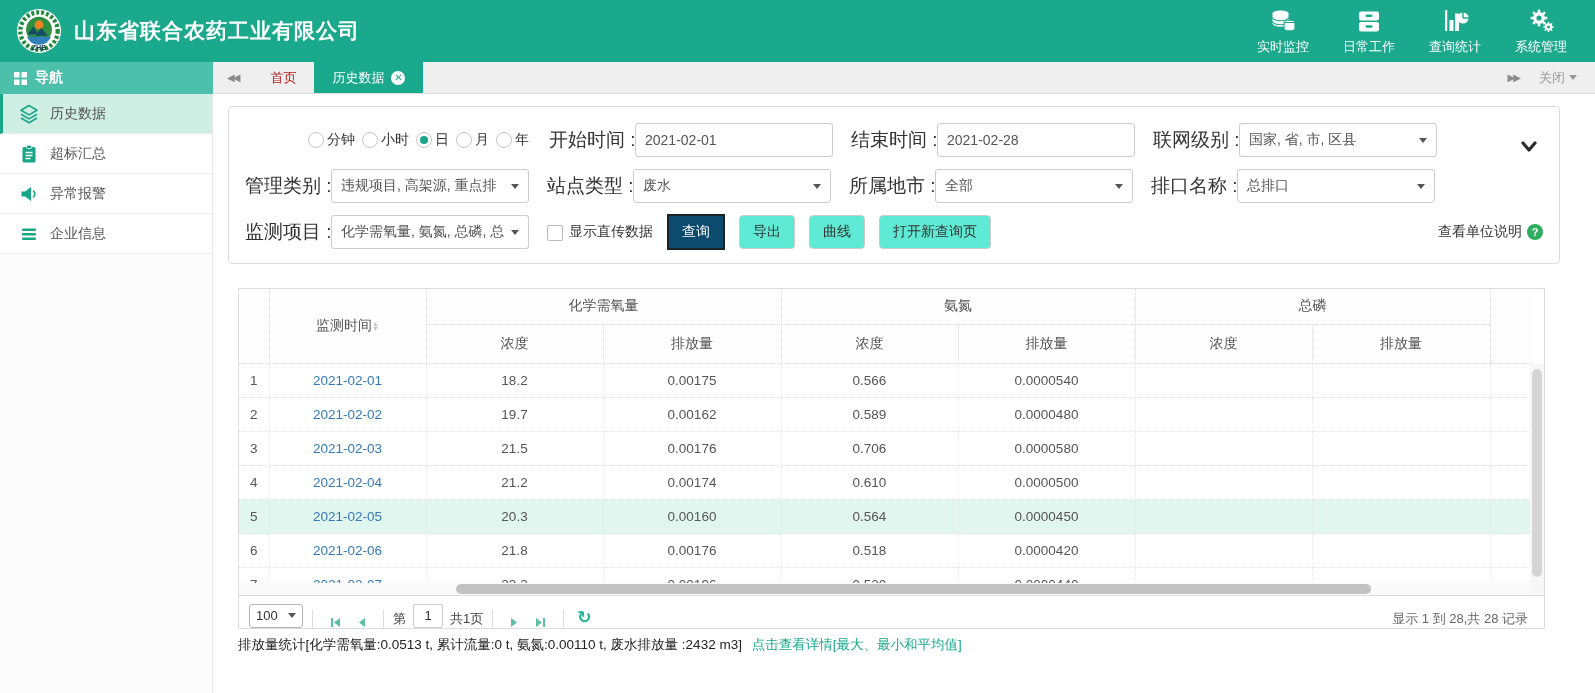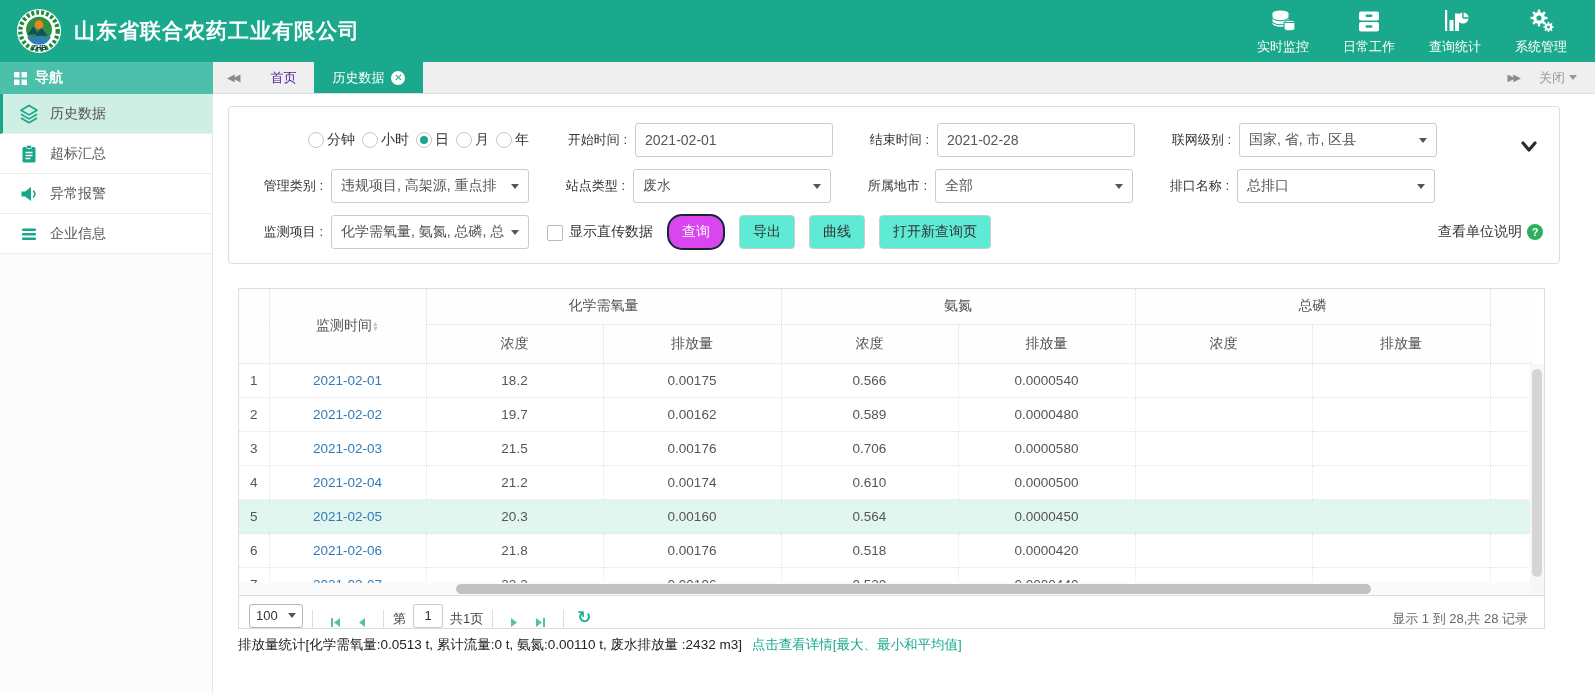--- a/index.html
+++ b/index.html
@@ -13,55 +13,55 @@
 .hnav{margin-left:auto;display:flex;gap:10px}
 .hnav-item{width:76px;display:flex;flex-direction:column;align-items:center;justify-content:center;gap:3px;cursor:pointer}
 .hnav-item .ico{height:28px;display:flex;align-items:flex-end;justify-content:center}
 .hnav-item .lbl{font-size:13px;white-space:nowrap}
 
 
 .tabbar{height:32px;display:flex}
 .nav-head{width:213px;background:#4cc0ab;color:#fff;display:flex;align-items:center;padding-left:14px;gap:8px;font-size:14px;font-weight:bold;flex:none}
 .tabs{flex:1;background:#efefef;display:flex;align-items:stretch;border-bottom:1px solid #ddd;position:relative}
 .arrow-btn{color:#8b8b8b;font-size:10px;letter-spacing:-2px;display:flex;align-items:center;padding:0 14px;cursor:pointer}
-.tab{padding:0 18px;font-size:13px;color:#4c1d95;display:flex;align-items:center;cursor:pointer}
+.tab{padding:0 18px;font-size:13px;color:#b91c1c;display:flex;align-items:center;cursor:pointer}
 .tab.active{background:#1aa98c;color:#fff;gap:7px}
 .tab-close{width:14px;height:14px;border-radius:50%;background:#fff;color:#1aa98c;font-size:10px;font-weight:bold;display:flex;align-items:center;justify-content:center;line-height:1}
 .tabs-right{margin-left:auto;display:flex;align-items:center;gap:20px;padding-right:18px;color:#999;font-size:13px}
 .close-menu{cursor:pointer;display:flex;align-items:center;gap:4px}
 .caret-down{display:inline-block;width:0;height:0;border-left:4px solid transparent;border-right:4px solid transparent;border-top:5px solid #999}
 
 
 .sidebar{position:absolute;left:0;top:94px;bottom:0;width:213px;background:#fcfcfc;border-right:1px solid #e8e8e8}
 .side-item{height:40px;display:flex;align-items:center;gap:11px;padding-left:19px;border-bottom:1px solid #ededed;font-size:14px;color:#555;cursor:pointer;background:#fff}
 .side-item.active{background:#cfeee4;border-left:3px solid #18a689;padding-left:16px}
 .side-icon{width:20px;height:20px;flex:none}
 
 
 .main{position:absolute;left:213px;top:94px;right:0;bottom:0;background:#fff}
 
 
 .filter-card{position:absolute;left:15px;right:35px;top:12px;height:158px;border:1px solid #ddd;border-radius:4px;background:#fff;padding:16px 16px 0 16px}
 .frow{display:flex;align-items:center;height:34px;margin-bottom:12px}
 .fgroup{display:flex;align-items:center;width:284px;margin-right:18px;flex:none}
-.flabel{width:86px;text-align:right;padding-right:8px;font-size:13px;color:#333;flex:none;white-space:nowrap}
+.flabel{width:86px;text-align:right;padding-right:8px;font-size:19px;color:#333;flex:none;white-space:nowrap}
 .control{flex:1;height:34px;border:1px solid #ccc;border-radius:3px;display:flex;align-items:center;padding:0 9px;font-size:14px;color:#555;background:#fff;min-width:0}
 input.control{outline:none}
 .sel{justify-content:space-between;cursor:pointer}
 .sel .txt{white-space:nowrap;overflow:hidden;flex:1}
 .sel-caret{width:0;height:0;border-left:4px solid transparent;border-right:4px solid transparent;border-top:5px solid #555;flex:none;margin-left:5px}
 .radio-group{display:flex;justify-content:flex-end;align-items:center;width:284px;margin-right:20px;flex:none;gap:7px}
 .radio{display:flex;align-items:center;gap:3px;font-size:14px;color:#333;cursor:pointer;white-space:nowrap}
 .rdot{width:16px;height:16px;border:1px solid #c6c6c6;border-radius:50%;background:#fff;display:flex;align-items:center;justify-content:center;flex:none}
 .rdot.on::after{content:"";width:8px;height:8px;border-radius:50%;background:#18a689}
 .collapse-ic{position:absolute;right:22px;top:34px;cursor:pointer}
 .chkwrap{display:flex;align-items:flex-end;gap:6px;color:#333;cursor:pointer;white-space:nowrap}
 .chk{width:16px;height:16px;border:1px solid #b9b9b9;background:#fff;border-radius:2px}
 .btn{height:34px;border:1px solid #ccc;border-radius:4px;background:#5eead4;font-size:14px;color:#333;padding:0 13px;margin-left:14px;cursor:pointer;white-space:nowrap;font-family:inherit}
-.btn-primary{background:#d946ef;color:#fff;border:2px solid #18252e;border-radius:15px;height:36px}
+.btn-primary{background:#0c4a6e;color:#fff;border:2px solid #18252e;border-radius:0;height:36px}
 .unit-link{margin-left:auto;display:flex;align-items:center;gap:5px;color:#333;font-size:14px;cursor:pointer;white-space:nowrap}
 .qmark{width:16px;height:16px;border-radius:50%;background:#2eaf5e;color:#fff;font-size:11px;font-weight:bold;display:flex;align-items:center;justify-content:center}
 
 
 .table-card{position:absolute;left:25px;top:194px;width:1307px;border:1px solid #ddd;background:#fff}
 table{border-collapse:collapse;table-layout:fixed;width:1293px}
 th{font-weight:normal;color:#555;font-size:14px;text-align:center;border-right:1px dotted #dcdcdc;border-bottom:1px dotted #dcdcdc;background:#fefefe}
 th.noright,td.noright{border-right:none}
 .gr{height:35px}
 .sr{height:39px}

